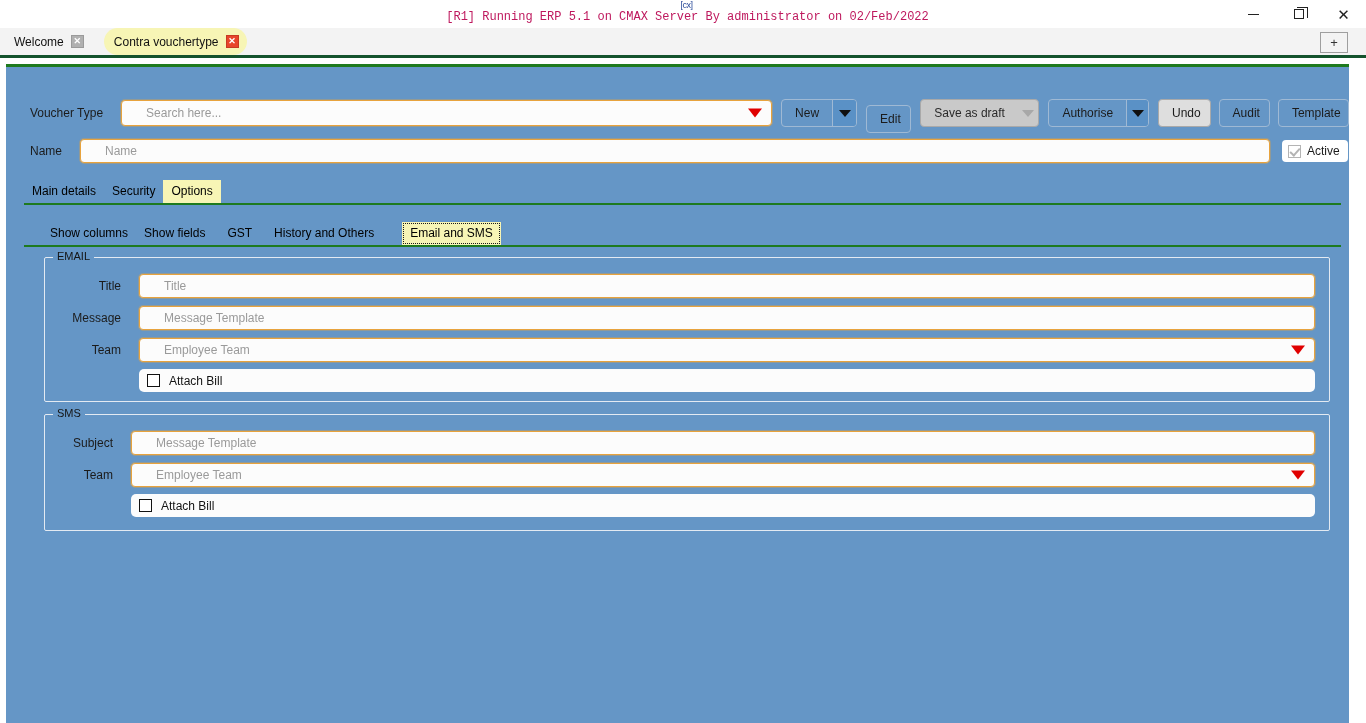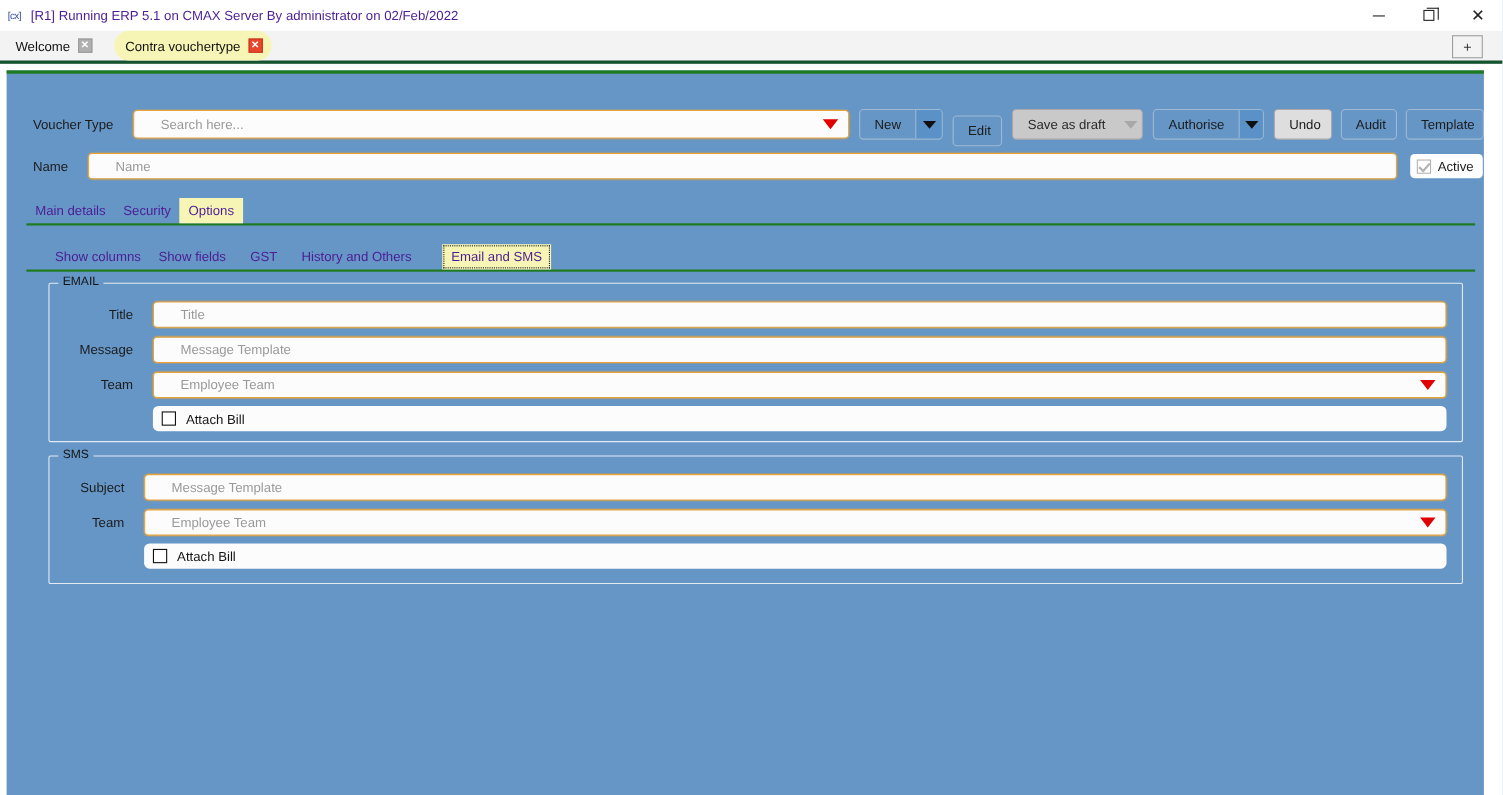--- a/index.html
+++ b/index.html
@@ -11,33 +11,35 @@
     overflow: hidden;
   }
 
   
   .titlebar {
     height: 28px;
     background: #ffffff;
     display: flex;
     align-items: center;
     position: relative;
+    flex-direction: column;
   }
   .title-icon {
     margin-left: 7px;
     font-size: 9px;
     color: #2a4a9a;
     font-family: "Liberation Sans", sans-serif;
     letter-spacing: -0.5px;
   }
   .title-text {
     margin-left: 9px;
     font-size: 12px;
-    color: #4c1d95;
+    color: #be185d;
     white-space: nowrap;
+    font-family: Liberation Mono, monospace;
   }
   .win-controls {
     position: absolute;
     right: 0; top: 0;
     height: 28px;
     display: flex;
   }
   .win-btn {
     width: 45px; height: 28px;
     display: flex; align-items: center; justify-content: center;
@@ -217,21 +219,21 @@
 
   
   .tabsrow {
     display: flex;
     align-items: flex-end;
     border-bottom: 2px solid #1e7a1e;
     height: 26px;
   }
   .ptab {
     font-size: 12px;
-    color: #4c1d95;
+    color: #000000;
     padding: 4px 8px 5px 8px;
     white-space: nowrap;
     cursor: default;
     text-align: right;
   }
   .ptab.sel { background: #f7f5b5; }
   .ptab.focus { background: #f7f5b5; outline: 1px dotted #1a1a1a; outline-offset: -2px; }
 
   
   .fs {

